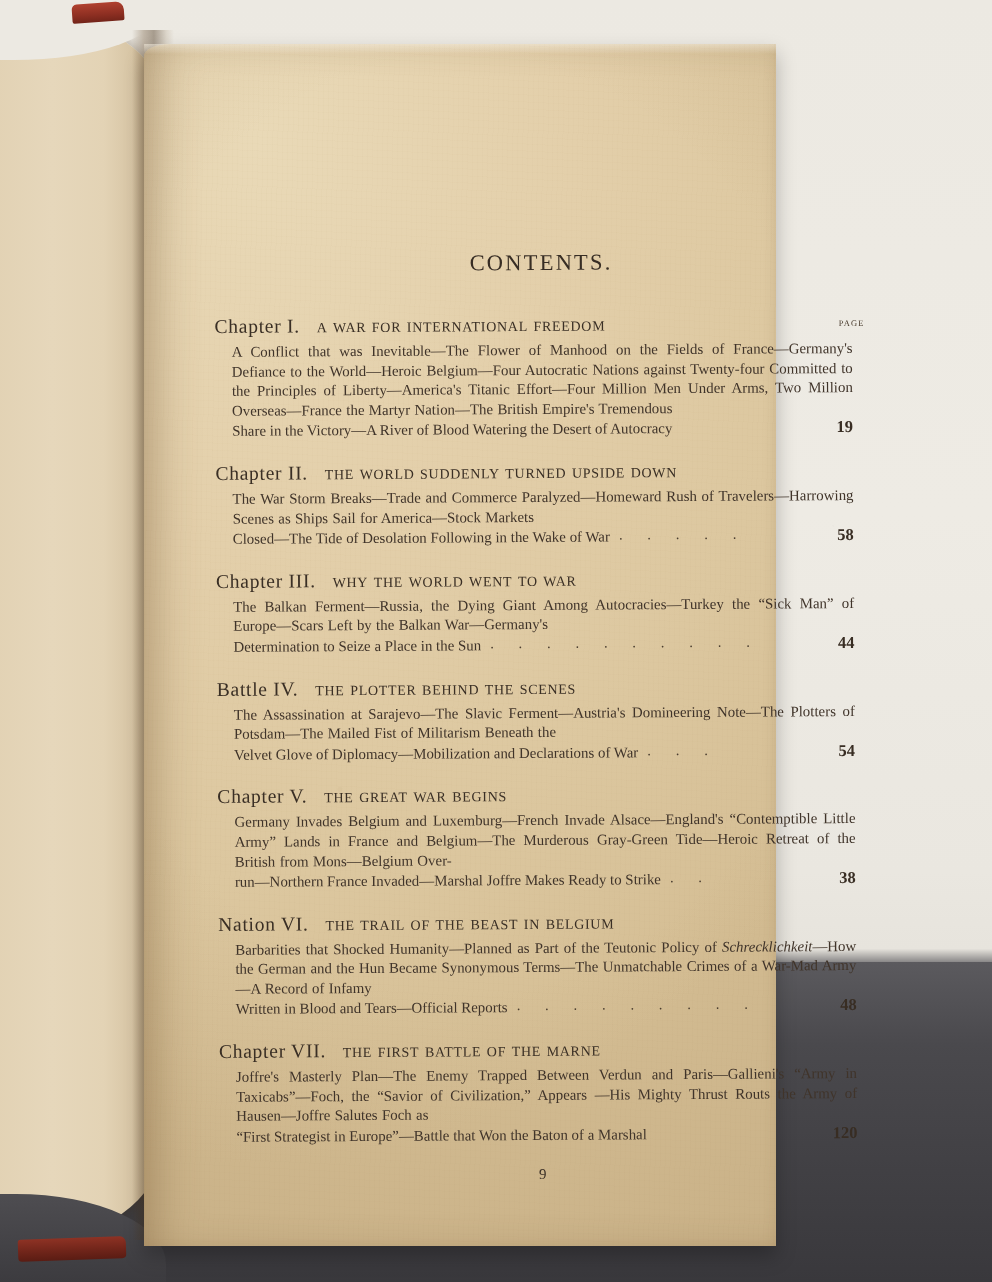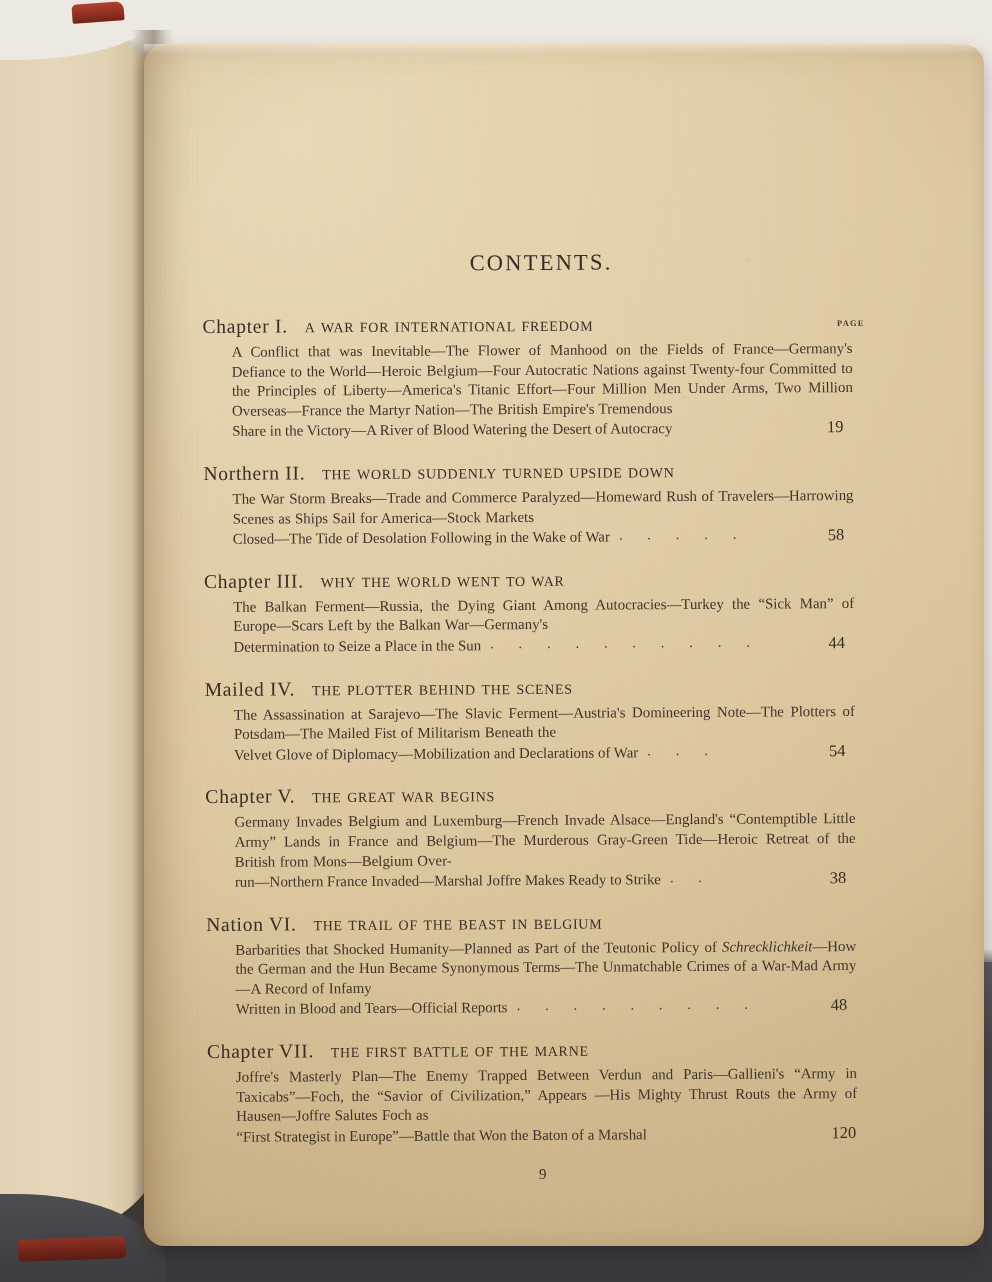--- a/index.html
+++ b/index.html
@@ -126,30 +126,29 @@
       rgba(120,92,54,.14) 82%,
       rgba(0,0,0,0) 100%);
     pointer-events: none;
   }
 
   
   .recto {
     position: absolute;
     left: 144px;
     top: 44px;
-    width: 840px;
+    width: 632px;
     height: 1202px;
     background:
       radial-gradient(125% 85% at 18% 8%, #e9d9b7 0%, #e3cfaa 40%, #dcc79f 72%, #d4bd93 100%);
     box-shadow:
       inset 26px 0 46px -18px rgba(104,74,38,.42),
       inset -6px 0 16px -8px rgba(120,92,52,.18),
       0 10px 20px rgba(0,0,0,.25);
     border-top-left-radius: 26px 12px;
-    border-radius: 21px;
   }
   .recto-top-shade {
     position: absolute;
     left: 0; right: 0; top: 0;
     height: 10px;
     background: linear-gradient(180deg, rgba(255,250,238,.55), rgba(255,250,238,0));
   }
   
   .recto-texture {
     position: absolute;
@@ -204,29 +203,30 @@
     margin-bottom: 5px;
   }
   
   .entry-title .sc {
     font-variant: small-caps;
     text-transform: lowercase;
   }
   .entry-title .num {
     font-variant: normal;
     text-transform: none;
+    margin-left: 12px;
   }
 
   .page-word {
     position: absolute;
     right: -12px;
     top: 6px;
     font-size: 8.5px;
     letter-spacing: 1.1px;
-    font-weight: bold;
+    font-weight: normal;
     color: #4a3c2e;
   }
 
   .entry-desc {
     font-size: 14.9px;
     line-height: 19.6px;
     text-align: justify;
     color: #40342a;
     padding-left: 29px;
     padding-right: 0;
@@ -251,24 +251,24 @@
     margin: 0 7px 0 9px;
     letter-spacing: 10.5px;
     font-size: 14.9px;
     color: #4a3d2f;
     white-space: nowrap;
     position: relative;
     top: -2px;
   }
   .lastline .pgnum {
     flex: 0 0 auto;
-    font-weight: normal;
+    font-weight: bold;
     font-size: 16.5px;
     min-width: 26px;
-    text-align: left;
+    text-align: right;
     color: #382d23;
     margin-left: 8px;
   }
 
   .folio {
     text-align: center;
     font-size: 15px;
     margin-top: 9px;
     padding-left: 20px;
     color: #3c3127;
@@ -314,21 +314,21 @@
         <p class="entry-desc">A Conflict that was Inevitable—The Flower of Manhood on the Fields of France—Germany's Defiance to the World—Heroic Belgium—Four Autocratic Nations against Twenty-four Committed to the Principles of Liberty—America's Titanic Effort—Four Million Men Under Arms, Two Million Overseas—France the Martyr Nation—The British Empire's Tremendous</p>
         <div class="lastline">
           <span class="txt">Share in the Victory—A River of Blood Watering the Desert of Autocracy</span>
           <span class="dots"></span>
           <span class="pgnum">19</span>
         </div>
       </div>
 
       <div class="entry">
         <div class="entry-title">
-          <span class="sc num">Northern II.</span>
+          <span class="sc num">Chapter II.</span>
           &nbsp;
           <span class="sc">The World Suddenly Turned Upside Down</span>
         </div>
         <p class="entry-desc">The War Storm Breaks—Trade and Commerce Paralyzed—Homeward Rush of Travelers—Harrowing Scenes as Ships Sail for America—Stock Markets</p>
         <div class="lastline">
           <span class="txt">Closed—The Tide of Desolation Following in the Wake of War</span>
           <span class="dots">. . . . .</span>
           <span class="pgnum">58</span>
         </div>
       </div>
@@ -342,21 +342,21 @@
         <p class="entry-desc">The Balkan Ferment—Russia, the Dying Giant Among Autocracies—Turkey the “Sick Man” of Europe—Scars Left by the Balkan War—Germany's</p>
         <div class="lastline">
           <span class="txt">Determination to Seize a Place in the Sun</span>
           <span class="dots">. . . . . . . . . .</span>
           <span class="pgnum">44</span>
         </div>
       </div>
 
       <div class="entry">
         <div class="entry-title">
-          <span class="sc num">Mailed IV.</span>
+          <span class="sc num">Battle IV.</span>
           &nbsp;
           <span class="sc">The Plotter Behind the Scenes</span>
         </div>
         <p class="entry-desc">The Assassination at Sarajevo—The Slavic Ferment—Austria's Domineering Note—The Plotters of Potsdam—The Mailed Fist of Militarism Beneath the</p>
         <div class="lastline">
           <span class="txt">Velvet Glove of Diplomacy—Mobilization and Declarations of War</span>
           <span class="dots">. . .</span>
           <span class="pgnum">54</span>
         </div>
       </div>

